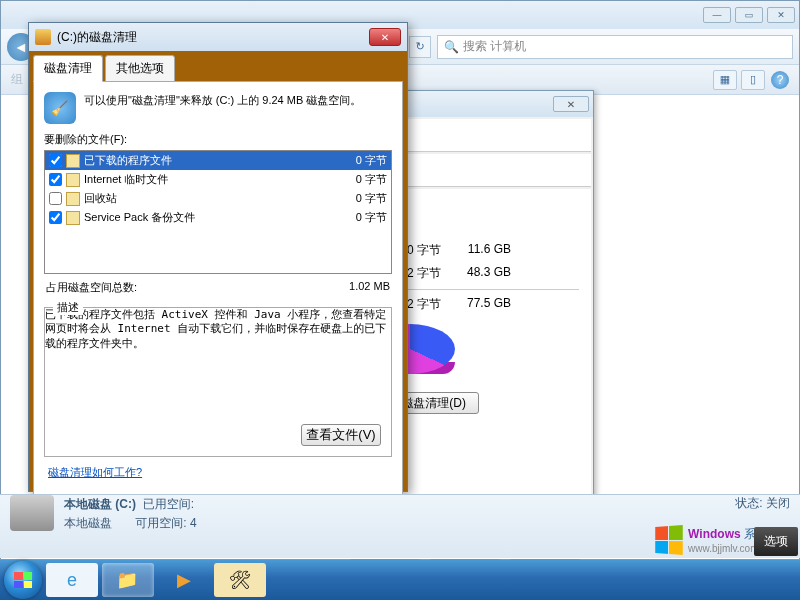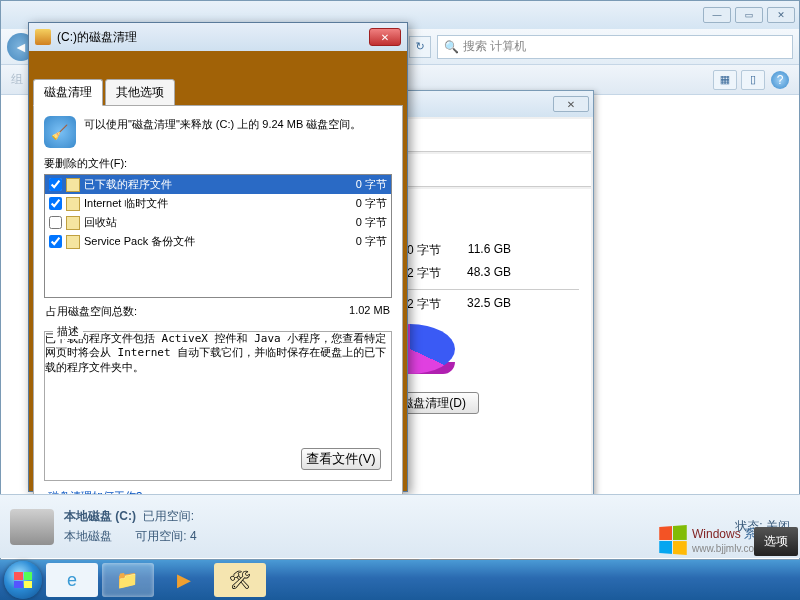--- a/index.html
+++ b/index.html
@@ -36,21 +36,21 @@
 .props-btns { display: flex; justify-content: flex-end; gap: 8px; padding: 8px 12px; }
 .dlg-btn { min-width: 72px; height: 22px; border: 1px solid #8a8a8a; background: linear-gradient(#fdfdfd,#e3e3e3); border-radius: 3px; font-size: 12px; display: flex; align-items: center; justify-content: center; }
 
 
 .cleanup-dialog { position: absolute; left: 28px; top: 22px; width: 380px; height: 470px; background: #a16207; border: 1px solid #5a7a9a; box-shadow: 3px 3px 10px rgba(0,0,0,.4); }
 .cleanup-title { height: 28px; background: linear-gradient(#e6eef8,#cfe0f0); display: flex; align-items: center; padding: 0 6px; }
 .cleanup-title .ic { width: 16px; height: 16px; background: linear-gradient(#f5d060,#d08020); border-radius: 2px; margin-right: 6px; }
 .cleanup-title .txt { font-size: 12px; flex: 1; }
 .close-red { width: 32px; height: 18px; background: linear-gradient(#f08080,#c03030); border: 1px solid #a02020; border-radius: 3px; color: #fff; font-size: 10px; display: flex; align-items: center; justify-content: center; }
 .cleanup-tabs { display: flex; margin: 4px 4px 0; font-size: 12px; }
-.cl-tab { padding: 4px 10px; border: 1px solid #aaa; background: #f5f5f5; border-radius: 3px 3px 0 0; margin-right: 2px; margin-top: 24px; }
+.cl-tab { padding: 4px 10px; border: 1px solid #aaa; background: #f5f5f5; border-radius: 3px 3px 0 0; margin-right: 2px; }
 .cl-tab.active { background: #fff; border-bottom-color: #fff; position: relative; z-index: 2; }
 .cleanup-body { background: #fff; border: 1px solid #aaa; margin: 0 4px 4px; padding: 10px; font-size: 12px; position: relative; top: -1px; }
 .cl-header { display: flex; gap: 8px; margin-bottom: 8px; }
 .cl-bigicon { width: 32px; height: 32px; background: radial-gradient(#7ac0f5,#3a8acc); border-radius: 6px; flex-shrink: 0; display: flex; align-items: center; justify-content: center; color: #fff; font-size: 14px; }
 .cl-header-txt { font-size: 11px; line-height: 1.5; }
 .cl-label { margin: 6px 0 3px; font-size: 11px; }
 .file-list { border: 1px solid #888; height: 124px; overflow-y: scroll; background: #fff; }
 .file-row { display: flex; align-items: center; padding: 2px 4px; font-size: 11px; font-family: "SimSun", monospace; }
 .file-row.sel { background: #2a6ac5; color: #fff; }
 .file-row input { margin-right: 4px; }
@@ -61,21 +61,21 @@
 .total-row .lbl { flex: 1; }
 .desc-group { border: 1px solid #aaa; margin-top: 6px; height: 150px; position: relative; }
 .desc-group .legend { position: absolute; top: -8px; left: 8px; background: #fff; padding: 0 4px; font-size: 11px; }
 .desc-txt { font-size: 11px; font-family: "SimSun", monospace; line-height: 1.3; }
 .view-btn { position: absolute; right: 10px; bottom: 10px; min-width: 80px; height: 22px; border: 1px solid #8a8a8a; background: linear-gradient(#fdfdfd,#e3e3e3); border-radius: 3px; font-size: 13px; display: flex; align-items: center; justify-content: center; }
 .cl-link { color: #0050c0; text-decoration: underline; padding: 8px 4px 4px; font-size: 11px; display: inline-block; }
 .cleanup-btns { display: flex; justify-content: flex-end; gap: 8px; padding: 6px 10px 10px; }
 .cleanup-btns .dlg-btn.primary { border: 1px solid #3a7acc; box-shadow: 0 0 3px #7ab0e5; }
 
 
-.status-strip { position: absolute; left: 0; top: 494px; width: 800px; height: 64px; background: linear-gradient(#eef5fb,#dce8f3); border-top: 1px solid #b5c9da; display: flex; align-items: center; padding: 0 10px; font-size: 12px; color: #3a5a7a; }
+.status-strip { position: absolute; left: 0; top: 494px; width: 800px; height: 64px; background: linear-gradient(#eef5fb,#dce8f3); border-top: 1px solid #b5c9da; display: flex; align-items: flex-start; padding: 0 10px; font-size: 12px; color: #3a5a7a; }
 .drive-ic { width: 44px; height: 36px; background: linear-gradient(#d0d0d0,#909090); border-radius: 4px; margin-right: 10px; }
 .status-col { line-height: 1.6; }
 .status-right { margin-left: auto; }
 
 
 .taskbar { position: absolute; left: 0; bottom: 0; width: 800px; height: 40px; background: linear-gradient(#4a9ad5,#2a6ab0 45%,#1a5a9a); display: flex; align-items: center; padding: 0 4px; }
 .start-orb { width: 38px; height: 38px; border-radius: 50%; background: radial-gradient(circle at 40% 35%, #a0e0ff, #2a8ad5 45%, #105090); box-shadow: 0 0 4px rgba(0,0,0,.4); display: flex; align-items: center; justify-content: center; }
 .start-orb .win { width: 18px; height: 16px; display: grid; grid-template: 1fr 1fr / 1fr 1fr; gap: 1px; }
 .start-orb .win div:nth-child(1){background:#f55;} .start-orb .win div:nth-child(2){background:#5f5;}
 .start-orb .win div:nth-child(3){background:#55f;} .start-orb .win div:nth-child(4){background:#ff5;}
@@ -140,21 +140,21 @@
       <span style="width:70px;text-align:right">11.6 GB</span>
     </div>
     <div class="props-row">
       <span class="lbl"></span>
       <span style="width:90px;text-align:right">2,272 字节</span>
       <span style="width:70px;text-align:right">48.3 GB</span>
     </div>
     <div class="props-row" style="border-top:1px solid #ccc;margin-top:4px;padding-top:6px">
       <span class="lbl"></span>
       <span style="width:90px;text-align:right">3,192 字节</span>
-      <span style="width:70px;text-align:right">32.5 GB</span>
+      <span style="width:70px;text-align:right">77.5 GB</span>
     </div>
     <div class="pie-chart">
       <div class="pie-side"></div>
         <div class="pie-top"></div>
     </div>
     <div style="display:flex;align-items:center;gap:20px;justify-content:center">
       <span>器 C:</span>
       <div class="dlg-btn" style="min-width:90px">磁盘清理(D)</div>
     </div>
     <div style="margin-top:24px;display:flex;align-items:center">
@@ -245,21 +245,21 @@
 </div>
 
 <div class="watermark">
   <div class="wlogo">
       <div></div>
       <div></div>
       <div></div>
       <div></div>
     </div>
   <div>
-    <div><span style="color:#7f1d1d;font-weight:normal">Windows</span> <span>系统之家</span></div>
+    <div><span style="color:#a21caf;font-weight:bold">Windows</span> <span>系统之家</span></div>
     <div style="font-size:10px;color:#888">www.bjjmlv.com</div>
   </div>
 </div>
 <div class="opt-btn">选项</div>
 
 <div class="taskbar">
   <div class="start-orb">
     <div class="win">
         <div></div>
         <div></div>

